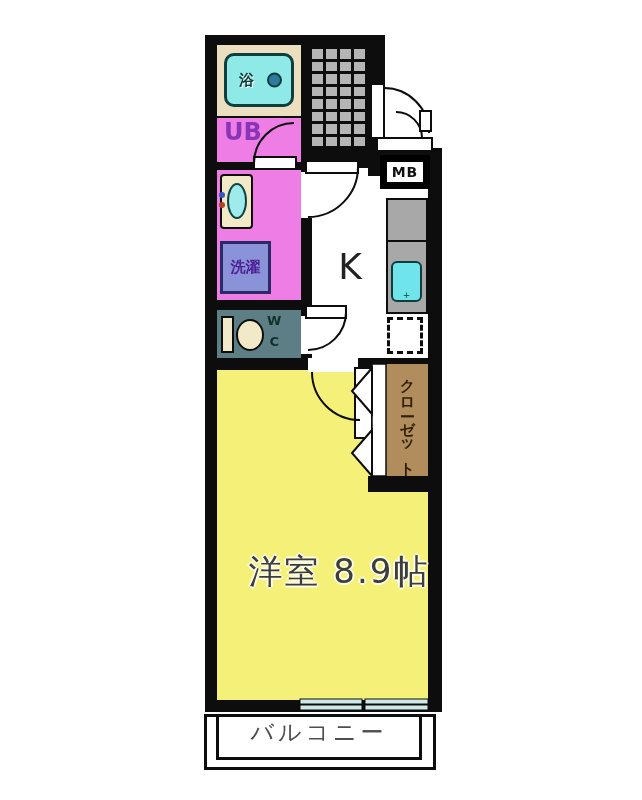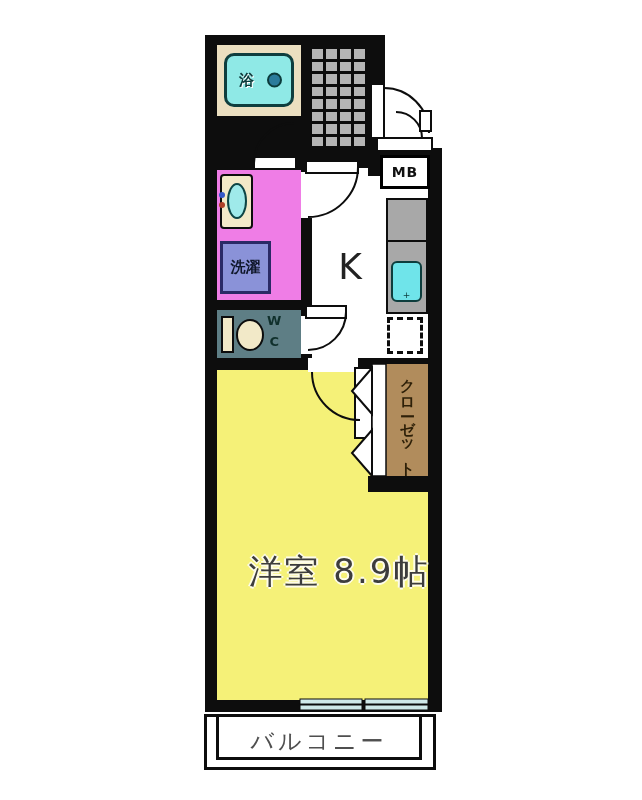--- a/index.html
+++ b/index.html
@@ -15,65 +15,68 @@
   #tub-label{position:absolute;left:12px;top:50%;transform:translateY(-50%);font-size:15px;font-weight:bold;color:#0b3b3b;text-shadow:1px 1px 0 #fff;}
   #drain{position:absolute;right:9px;top:50%;transform:translateY(-50%);width:11px;height:11px;background:#2b7b9b;border:2px solid #0b3b3b;border-radius:50%;}
   #ub{left:217px;top:118px;width:84px;height:44px;background:#EF7DE6;}
   #ub-label{position:absolute;left:7px;top:0px;font-size:24px;font-weight:bold;color:#8a35b5;}
   #washroom{left:217px;top:170px;width:84px;height:130px;background:#EF7DE6;}
   #basin{left:220px;top:174px;width:33px;height:55px;background:#F2E9C8;border:2px solid #0d0d0d;border-radius:4px;}
   #basin-bowl{left:227px;top:183px;width:20px;height:36px;background:#9FEAEA;border:2px solid #0d4545;border-radius:50%;}
   #tap-cold{left:219px;top:192px;width:6px;height:6px;background:#3558c8;border-radius:50%;}
   #tap-hot{left:219px;top:202px;width:6px;height:6px;background:#b04028;border-radius:50%;}
   #laundry{left:220px;top:241px;width:51px;height:53px;background:#8A92D8;border:3px solid #2a2a66;
-           display:flex;align-items:center;justify-content:center;font-size:15px;font-weight:bold;color:#0f172a;}
+           display:flex;align-items:center;justify-content:center;font-size:15px;font-weight:bold;color:#4c1d95;}
   #wc{left:217px;top:310px;width:84px;height:48px;background:#5E7E85;}
   #toilet-tank{left:221px;top:316px;width:13px;height:37px;background:#F2E9C8;border:2px solid #0d0d0d;}
   #toilet-bowl{left:236px;top:319px;width:28px;height:32px;background:#F2E9C8;border:2px solid #0d0d0d;border-radius:50%;}
   #wc-label{left:267px;top:311px;font-size:13px;font-weight:bold;color:#10302c;line-height:1.6;text-align:center;}
   #kitchen{left:312px;top:168px;width:116px;height:190px;background:#ffffff;}
   #stub-wall{left:368px;top:148px;width:12px;height:28px;}
   #kitchen-label{left:312px;top:246px;width:76px;text-align:center;font-size:36px;color:#222;}
   #tiles{left:308px;top:42px;width:64px;height:108px;border:4px solid #0d0d0d;
          background-color:#B5B5B5;
          background-image:repeating-linear-gradient(90deg,transparent 0 11px,#0d0d0d 11px 14px),
                           repeating-linear-gradient(0deg,#B5B5B5 0 9.5px,#0d0d0d 9.5px 12.5px);}
-  #mb{left:380px;top:155px;width:50px;height:34px;background:#fff;border:3px solid #000000;
+  #mb{left:380px;top:155px;width:50px;height:34px;background:#fff;border:7px solid #000000;
       display:flex;align-items:center;justify-content:center;font-size:14px;font-weight:bold;color:#111;letter-spacing:1px;}
   #counter{left:386px;top:198px;width:42px;height:116px;background:#A8A8A8;border:2px solid #0d0d0d;}
   #counter-divider{position:absolute;left:-2px;top:40px;width:42px;height:2px;background:#0d0d0d;}
   #sink{left:391px;top:261px;width:31px;height:41px;background:#6FE4EA;border:2px solid #0d3d3d;border-radius:6px;
         display:flex;align-items:flex-end;justify-content:center;font-size:9px;color:#0d3d3d;}
   #fridge{left:387px;top:317px;width:36px;height:37px;background:#fff;border:3px dashed #0d0d0d;}
   #room{left:217px;top:370px;width:211px;height:330px;background:#F5F178;}
   #closet{left:386px;top:364px;width:42px;height:112px;background:#B18C5C;
           display:flex;align-items:center;justify-content:center;}
   #closet-label{writing-mode:vertical-rl;text-orientation:upright;font-size:15px;font-weight:bold;color:#2e2008;letter-spacing:3px;}
   #closet-bottom-wall{left:368px;top:476px;width:60px;height:16px;}
   #room-label{left:217px;top:549px;width:244px;text-align:center;font-size:34px;color:#3d3d3d;letter-spacing:2px;
               text-shadow:-2px 0 0 #fdfce9,2px 0 0 #fdfce9,0 -2px 0 #fdfce9,0 2px 0 #fdfce9;}
   #balcony-outer{left:204px;top:714px;width:232px;height:56px;background:#fff;border:3px solid #0d0d0d;}
   #balcony-inner{left:216px;top:714px;width:206px;height:46px;background:#fff;border:3px solid #0d0d0d;
-                 display:flex;align-items:flex-end;justify-content:center;font-size:23px;color:#4f4f4f;letter-spacing:4px;}
+                 display:flex;align-items:flex-start;justify-content:center;font-size:23px;color:#4f4f4f;letter-spacing:4px;}
   #overlay{left:0;top:0;width:642px;height:800px;pointer-events:none;}
 </style>
 </head>
 <body>
 
 <div id="canvas">
 
   <div class="abs" id="footprint"></div>
   <div class="abs" id="recess"></div>
 
   <div class="abs" id="bath"></div>
   <div class="abs" id="tub">
     <span id="tub-label">浴</span>
     <span id="drain"></span>
   </div>
 
+  <div class="abs" id="ub">
+    <span id="ub-label">UB</span>
+  </div>
 
   <div class="abs" id="washroom"></div>
   <div class="abs" id="basin"></div>
   <div class="abs" id="basin-bowl"></div>
   <div class="abs" id="tap-cold"></div>
   <div class="abs" id="tap-hot"></div>
   <div class="abs" id="laundry">
     <span>洗濯</span>
   </div>
 

